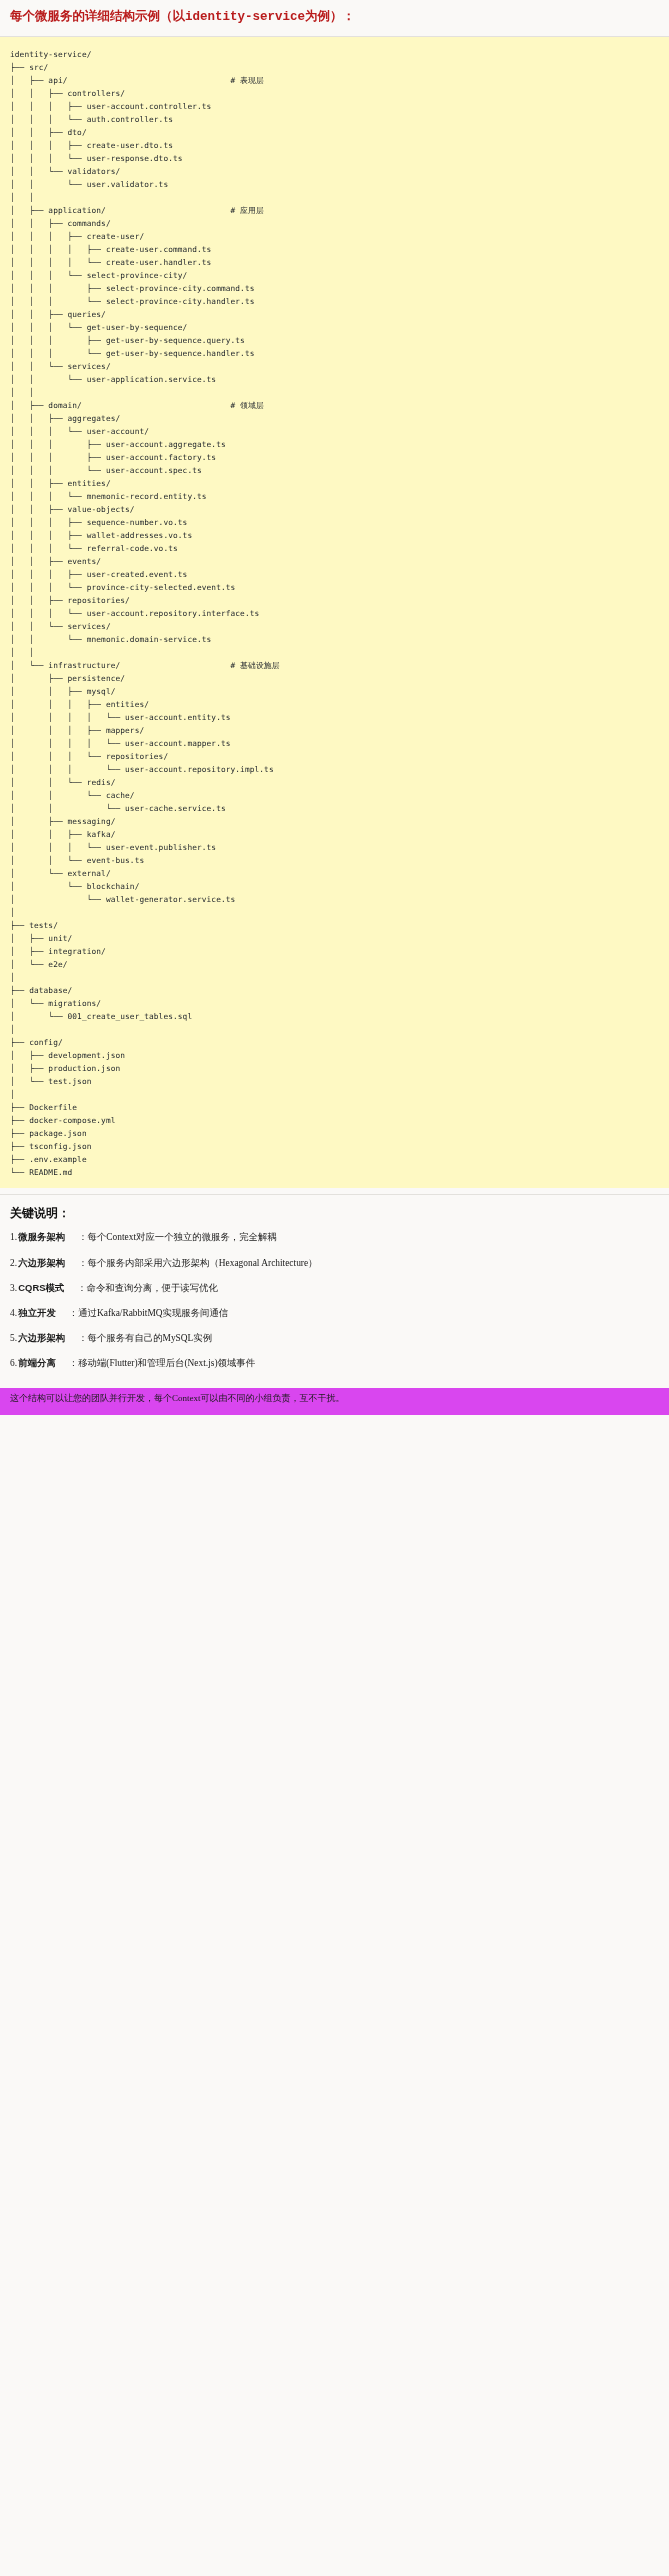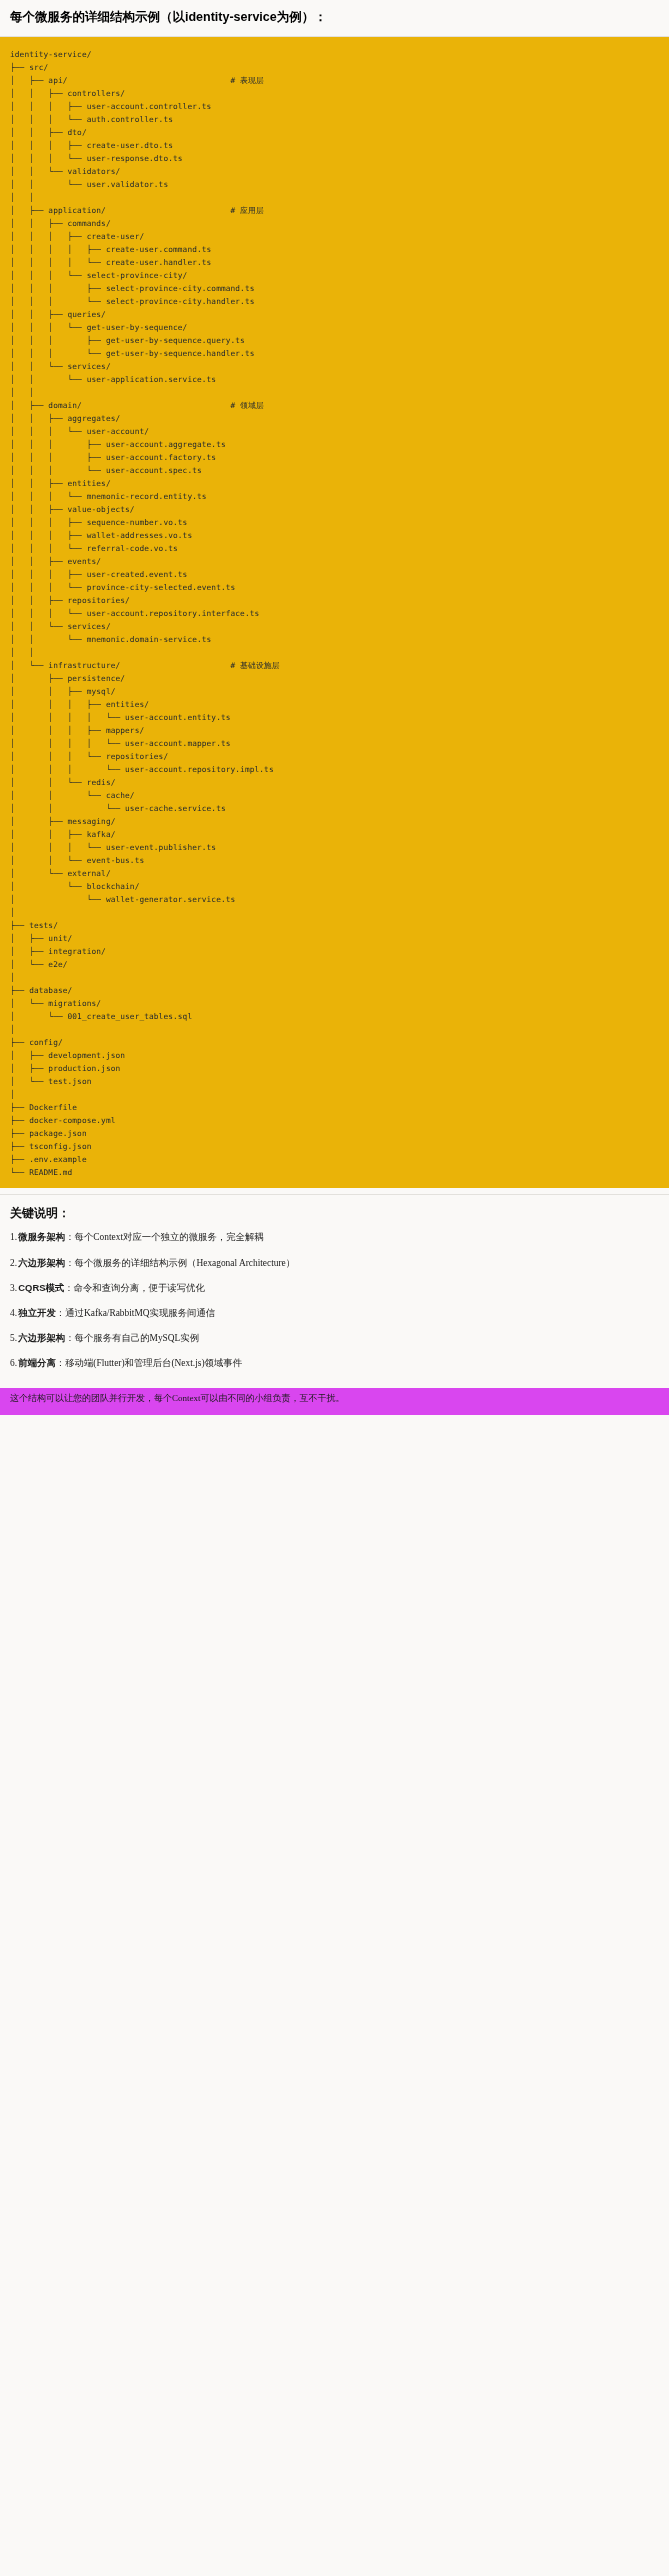--- a/index.html
+++ b/index.html
@@ -12,32 +12,32 @@
   }
   .page{width:669px;box-sizing:border-box;}
 
   
   .title-block{
     padding:8.8px 10px 10px 10px;
     border-bottom:0.6px solid #e3e1dd;
     background:#faf9f7;
   }
   .title-text{
-    font-family:Liberation Sans, sans-serif;
+    font-family:Liberation Mono, monospace;
     font-weight:bold;
     font-size:12.5px;
     line-height:1.35;
     letter-spacing:0px;
-    color:#000000;
+    color:#b91c1c;
   }
 
   
   .tree-block{
     padding:11.3px 10px 8.8px 10px;
-    background:#eab308;
+    background:#fef9c3;
   }
   pre.tree{
     margin:0;
     font-family:"DejaVu Sans Mono", monospace;
     font-size:7.8px;
     line-height:13px;
     color:#24292e;
     white-space:pre;
     letter-spacing:0.1px;
   }
@@ -76,20 +76,21 @@
     margin-right:1.3px;
     font-family:"Liberation Serif", serif;
   }
   .note-body{flex:1 1 auto;}
   .note-term{
     font-weight:bold;
     font-family:"Liberation Sans", sans-serif;
   }
   .note-desc{
     font-family:"Liberation Serif", serif;
+    margin-left:13px;
   }
 
   
   .footer-block{
     padding:3.8px 10px 10px 10px;
     background:#d946ef;
   }
   .footer-text{
     font-size:9px;
     line-height:1.5;
@@ -200,21 +201,21 @@
 
   <div class="notes-block">
     <div class="notes-heading">关键说明：</div>
     <div id="notes-out">
         <div class="note-row">
           <span class="note-num">1.</span>
           <span class="note-body"><span class="note-term">微服务架构</span><span class="note-desc">：每个Context对应一个独立的微服务，完全解耦</span></span>
         </div>
         <div class="note-row">
           <span class="note-num">2.</span>
-          <span class="note-body"><span class="note-term">六边形架构</span><span class="note-desc">：每个微服务的详细结构示例（Hexagonal Architecture）</span></span>
+          <span class="note-body"><span class="note-term">六边形架构</span><span class="note-desc">：每个服务内部采用六边形架构（Hexagonal Architecture）</span></span>
         </div>
         <div class="note-row">
           <span class="note-num">3.</span>
           <span class="note-body"><span class="note-term">CQRS模式</span><span class="note-desc">：命令和查询分离，便于读写优化</span></span>
         </div>
         <div class="note-row">
           <span class="note-num">4.</span>
           <span class="note-body"><span class="note-term">独立开发</span><span class="note-desc">：通过Kafka/RabbitMQ实现服务间通信</span></span>
         </div>
         <div class="note-row">

